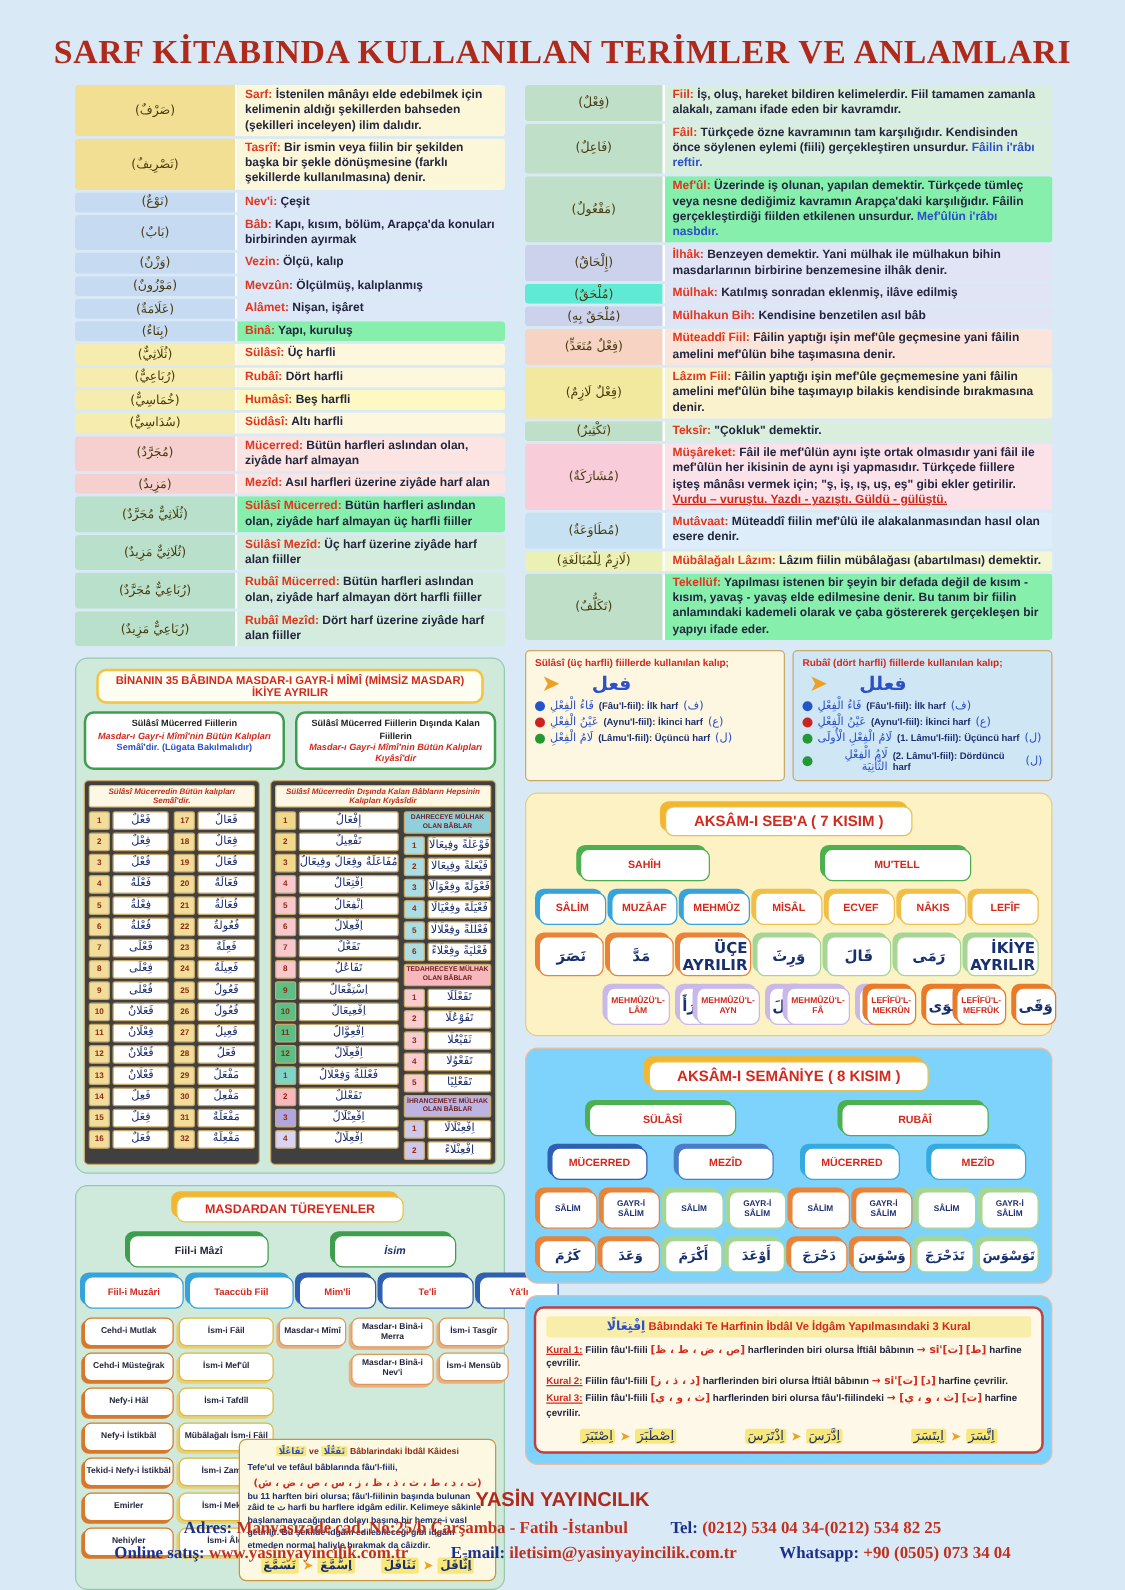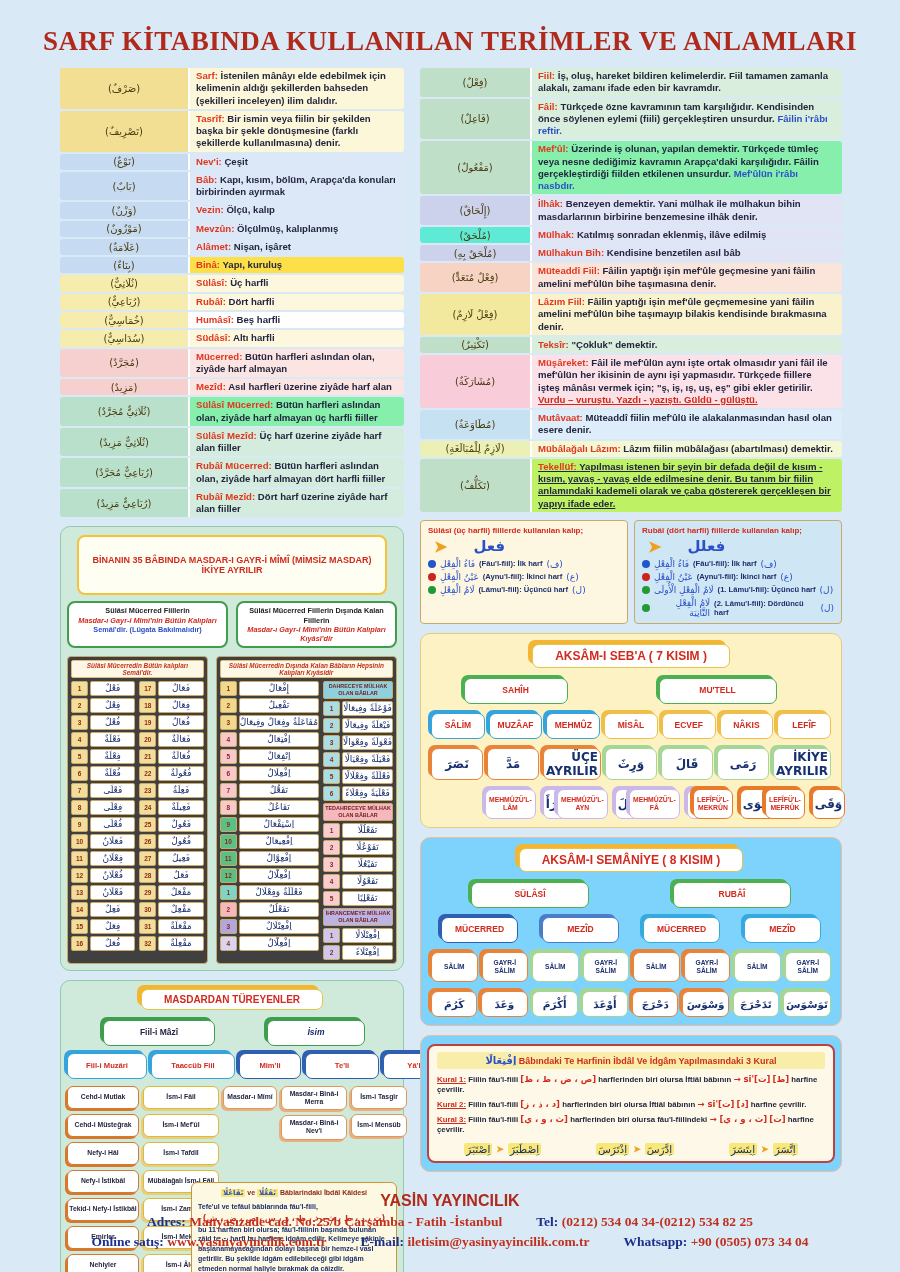--- a/index.html
+++ b/index.html
@@ -24,21 +24,21 @@
   .note{color:#2b50c8;}
   .exmp{color:#d02818;text-decoration:underline;}
 
   
   .panel{border-radius:10px;margin-top:9px;position:relative;}
   .mint{background:#cfe9db;border:1px solid #95c9ac;padding:6px;}
   .yellowp{background:#fdf2c4;border:1px solid #e3cd85;padding:8px 6px;}
   .peach{background:#7dd3fc;border:1px solid #f0bb9d;padding:8px 6px;}
 
   .bin-header{background:#fffef2;border:2px solid #f5c33a;border-radius:8px;margin:2px 10px;
-              padding:18px 6px;text-align:center;color:#d22a1e;font-weight:bold;font-size:9px;}
+              padding:2px 6px;text-align:center;color:#d22a1e;font-weight:bold;font-size:9px;}
   .bin-boxes{display:flex;gap:8px;margin-top:6px;}
   .bin-box{flex:1;background:#fff;border:2px solid #3f9e4d;border-radius:8px;padding:3px 2px;
            text-align:center;line-height:1.25;}
   .bin-box .b1{font-size:7.3px;font-weight:bold;color:#222;}
   .bin-box .b2{font-size:7.3px;font-weight:bold;color:#d22a1e;font-style:italic;}
   .bin-box .b3{font-size:7.3px;font-weight:bold;color:#2b50c8;}
 
   .tables{display:flex;gap:8px;margin-top:8px;}
   .vtable{flex:1;background:#404040;border:1px solid #c9a96a;border-radius:4px;padding:3px;}
   .vtable-head{font-size:6.4px;font-style:italic;color:#c0301e;text-align:center;background:#fdf8e6;
@@ -184,36 +184,36 @@
           <div class="def-body" style="background: rgb(220, 232, 248);"><span class="term">Mevzûn:</span> <span>Ölçülmüş, kalıplanmış</span>  </div>
         </div>
 
         <div class="def-row">
           <div class="def-label" style="background: rgb(198, 218, 242);">(عَلَامَةٌ)</div>
           <div class="def-body" style="background: rgb(220, 232, 248);"><span class="term">Alâmet:</span> <span>Nişan, işâret</span>  </div>
         </div>
 
         <div class="def-row">
           <div class="def-label" style="background: rgb(198, 218, 242);">(بِنَاءٌ)</div>
-          <div class="def-body" style="background: #fde047;"><span class="term">Binâ:</span> <span>Yapı, kuruluş</span>  </div>
+          <div class="def-body" style="background: #86efac;"><span class="term">Binâ:</span> <span>Yapı, kuruluş</span>  </div>
         </div>
 
         <div class="def-row">
           <div class="def-label" style="background: rgb(246, 236, 174);">(ثُلَاثِيٌّ)</div>
           <div class="def-body" style="background: rgb(252, 247, 221);"><span class="term">Sülâsî:</span> <span>Üç harfli</span>  </div>
         </div>
 
         <div class="def-row">
           <div class="def-label" style="background: rgb(246, 236, 174);">(رُبَاعِيٌّ)</div>
           <div class="def-body" style="background: rgb(252, 247, 221);"><span class="term">Rubâî:</span> <span>Dört harfli</span>  </div>
         </div>
 
         <div class="def-row">
           <div class="def-label" style="background: rgb(246, 236, 174);">(خُمَاسِيٌّ)</div>
-          <div class="def-body" style="background: #ffffff;"><span class="term">Humâsî:</span> <span>Beş harfli</span>  </div>
+          <div class="def-body" style="background: #fef9c3;"><span class="term">Humâsî:</span> <span>Beş harfli</span>  </div>
         </div>
 
         <div class="def-row">
           <div class="def-label" style="background: rgb(246, 236, 174);">(سُدَاسِيٌّ)</div>
           <div class="def-body" style="background: rgb(252, 247, 221);"><span class="term">Südâsî:</span> <span>Altı harfli</span>  </div>
         </div>
 
         <div class="def-row">
           <div class="def-label" style="background: rgb(246, 207, 207);">(مُجَرَّدٌ)</div>
           <div class="def-body" style="background: rgb(251, 228, 226);"><span class="term">Mücerred:</span> <span>Bütün harfleri aslından olan, ziyâde harf almayan</span>  </div>
@@ -723,21 +723,21 @@
           <div class="def-body" style="background: rgb(221, 238, 250);"><span class="term">Mutâvaat:</span> <span>Müteaddî fiilin mef'ûlü ile alakalanmasından hasıl olan esere denir.</span>  </div>
         </div>
 
         <div class="def-row">
           <div class="def-label" style="background: rgb(235, 240, 180);">(لَازِمٌ لِلْمُبَالَغَةِ)</div>
           <div class="def-body" style="background: rgb(244, 247, 212);"><span class="term">Mübâlağalı Lâzım:</span> <span>Lâzım fiilin mübâlağası (abartılması) demektir.</span>  </div>
         </div>
 
         <div class="def-row">
           <div class="def-label" style="background: rgb(191, 223, 200);">(تَكَلُّفٌ)</div>
-          <div class="def-body" style="background: #bef264; text-decoration: underline;"><span class="term">Tekellüf:</span> <span>Yapılması istenen bir şeyin bir defada değil de kısım - kısım, yavaş - yavaş elde edilmesine denir. Bu tanım bir fiilin anlamındaki kademeli olarak ve çaba göstererek gerçekleşen bir yapıyı ifade eder.</span>  </div>
+          <div class="def-body" style="background: #86efac;"><span class="term">Tekellüf:</span> <span>Yapılması istenen bir şeyin bir defada değil de kısım - kısım, yavaş - yavaş elde edilmesine denir. Bu tanım bir fiilin anlamındaki kademeli olarak ve çaba göstererek gerçekleşen bir yapıyı ifade eder.</span>  </div>
         </div>
       </div>
 
     <div class="kalips">
       <div class="kalip cream">
         <div class="k-title">Sülâsî (üç harfli) fiillerde kullanılan kalıp;</div>
         <div class="k-pattern">
             <span class="hand">➤</span>
             <span class="ar big">فعل</span>
           </div>

